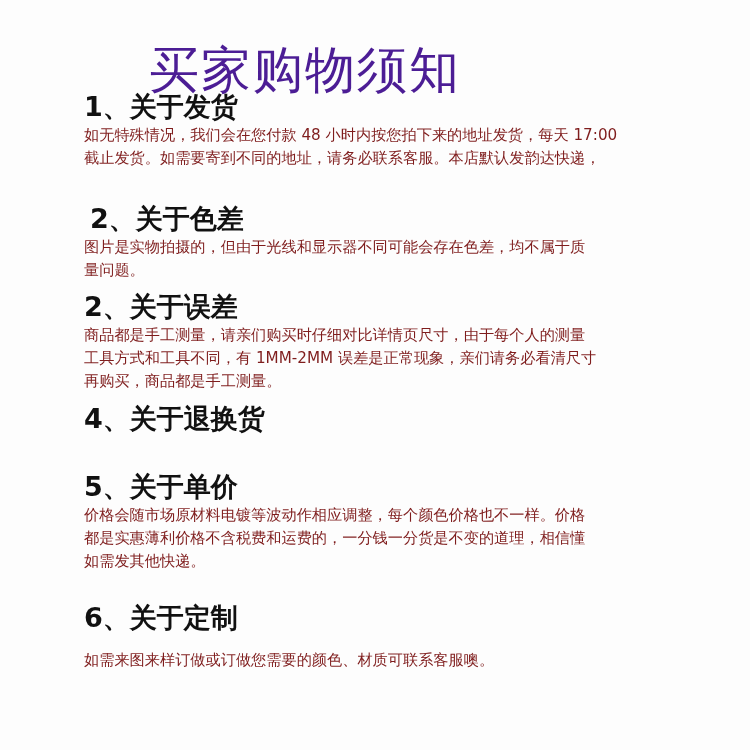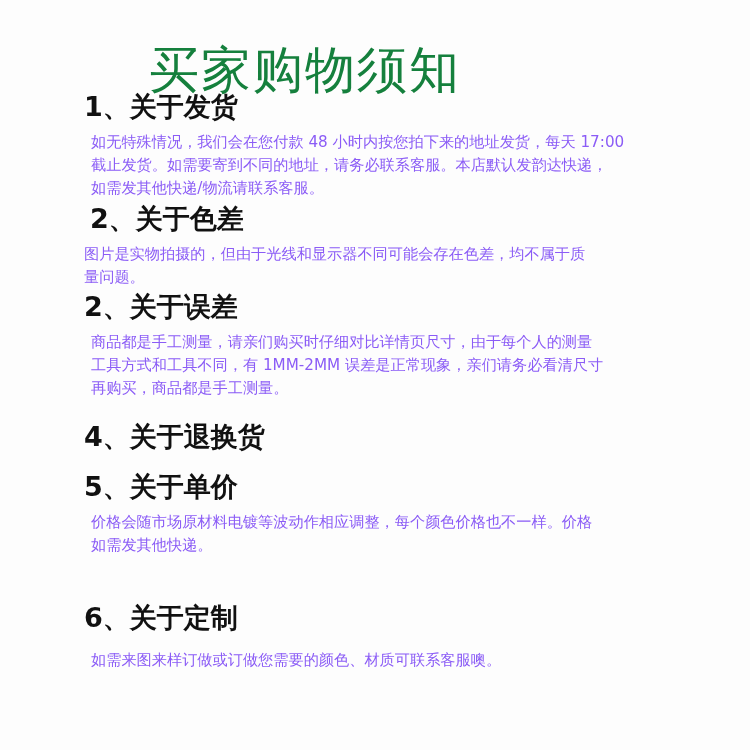--- a/index.html
+++ b/index.html
@@ -17,85 +17,85 @@
   }
   .title {
     position: absolute;
     left: 0;
     top: 4px;
     width: 610px;
     text-align: center;
     font-family: "DejaVu Serif", "Liberation Serif", serif;
     font-size: 50px;
     line-height: 64px;
-    color: #15803d;
+    color: #4c1d95;
     letter-spacing: 2px;
     font-weight: normal;
   }
   .section {
     position: absolute;
     left: 84px;
     width: 590px;
   }
   .sec-heading {
     font-size: 27px;
     line-height: 34px;
     color: #111;
     font-weight: bold;
     margin: 0;
     white-space: nowrap;
   }
   .sec-body {
     font-size: 15.2px;
     line-height: 23px;
-    color: #8b5cf6;
-    margin: 7px;
+    color: #7f1d1d;
+    margin: 0;
     white-space: nowrap;
   }
   .sec-body .line { display: block; }
 </style>
 </head>
 <body>
 
 <h1 class="title">买家购物须知</h1>
 
 <div class="section" style="top:90px;">
   <h2 class="sec-heading">1、关于发货</h2>
   <p class="sec-body">
     <span class="line">如无特殊情况，我们会在您付款 48 小时内按您拍下来的地址发货，每天 17:00</span>
     <span class="line">截止发货。如需要寄到不同的地址，请务必联系客服。本店默认发韵达快递，</span>
-    <span class="line">如需发其他快递/物流请联系客服。</span>
   </p>
 </div>
 
 <div class="section" style="top:202px; left:90px;">
   <h2 class="sec-heading">2、关于色差</h2>
   <p class="sec-body" style="margin-left:-6px;">
     <span class="line">图片是实物拍摄的，但由于光线和显示器不同可能会存在色差，均不属于质</span>
     <span class="line">量问题。</span>
   </p>
 </div>
 
 <div class="section" style="top:290px;">
   <h2 class="sec-heading">2、关于误差</h2>
   <p class="sec-body">
     <span class="line">商品都是手工测量，请亲们购买时仔细对比详情页尺寸，由于每个人的测量</span>
     <span class="line">工具方式和工具不同，有 1MM-2MM 误差是正常现象，亲们请务必看清尺寸</span>
     <span class="line">再购买，商品都是手工测量。</span>
   </p>
 </div>
 
-<div class="section" style="top:420px;">
+<div class="section" style="top:402px;">
   <h2 class="sec-heading">4、关于退换货</h2>
 </div>
 
 <div class="section" style="top:470px;">
   <h2 class="sec-heading">5、关于单价</h2>
   <p class="sec-body">
     <span class="line">价格会随市场原材料电镀等波动作相应调整，每个颜色价格也不一样。价格</span>
+    <span class="line">都是实惠薄利价格不含税费和运费的，一分钱一分货是不变的道理，相信懂</span>
     <span class="line">如需发其他快递。</span>
   </p>
 </div>
 
 <div class="section" style="top:601px;">
   <h2 class="sec-heading">6、关于定制</h2>
   <p class="sec-body" style="margin-top:14px;">
     <span class="line">如需来图来样订做或订做您需要的颜色、材质可联系客服噢。</span>
   </p>
 </div>

